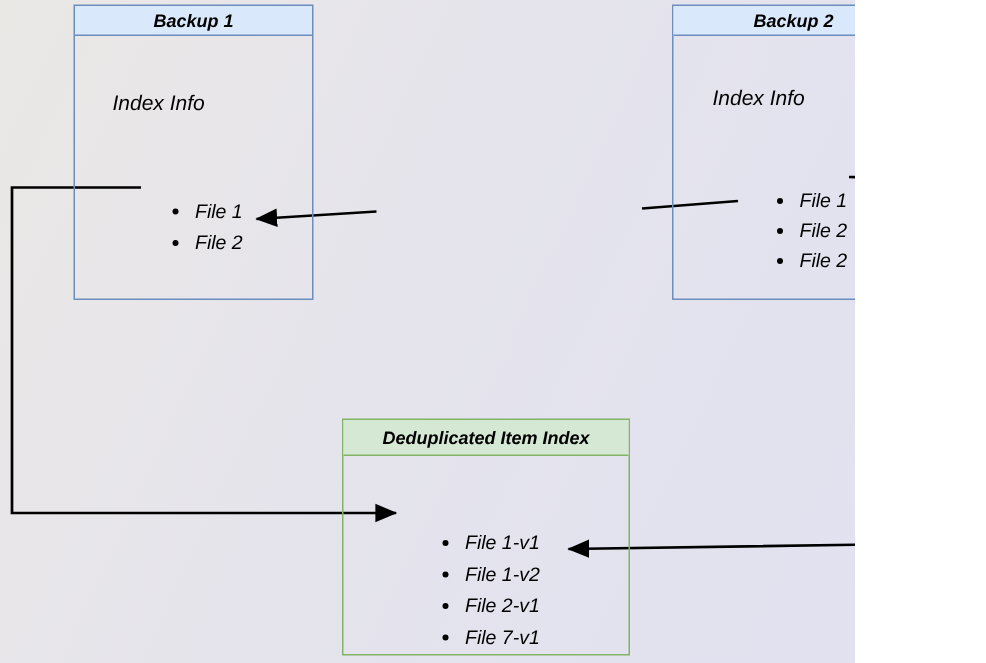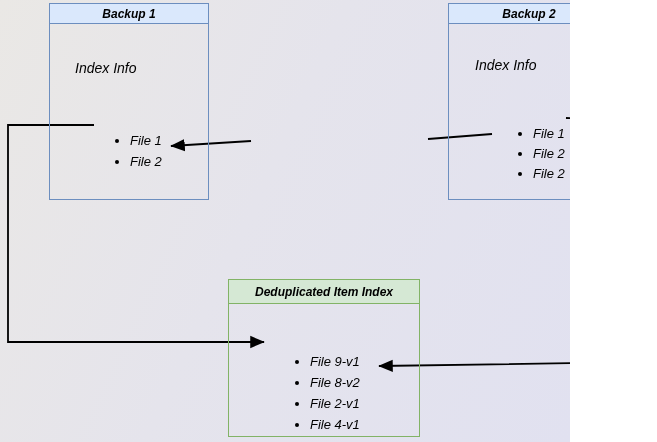--- a/index.html
+++ b/index.html
@@ -101,21 +101,21 @@
     <ul class="file-list tight" style="left:55px; top:104px;">
       <li>File 1</li>
       <li>File 2</li>
       <li>File 2</li>
     </ul>
   </div>
 
   <div class="node green" style="left:228px; top:279px; width:192px; height:158px;">
     <div class="node-header">Deduplicated Item Index</div>
     <ul class="file-list" style="left:52px; top:55px;">
-      <li>File 9-v1</li>
-      <li>File 8-v2</li>
+      <li>File 1-v1</li>
+      <li>File 1-v2</li>
       <li>File 2-v1</li>
-      <li>File 4-v1</li>
+      <li>File 7-v1</li>
     </ul>
   </div>
 
 
 </div>
 
 </body></html>

